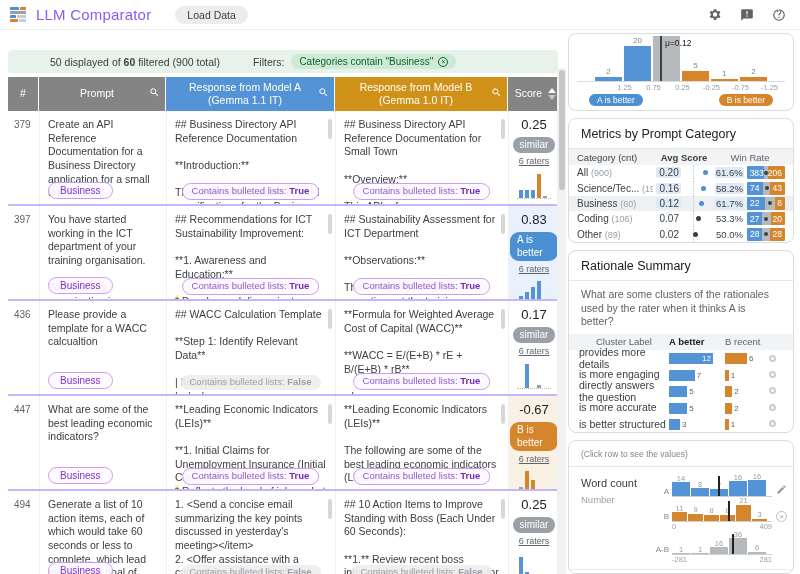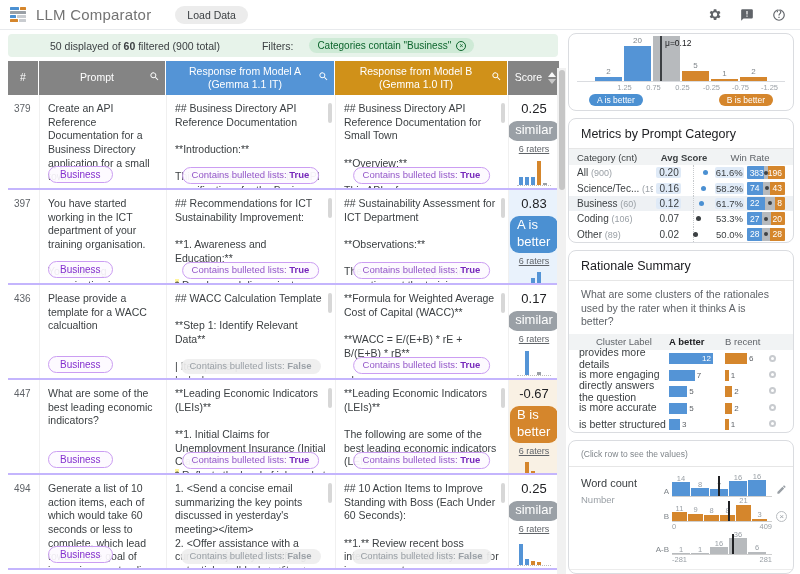--- a/index.html
+++ b/index.html
@@ -6,30 +6,30 @@
   html,body { width:800px; height:574px; overflow:hidden; background:#fff;
     font-family:"Liberation Sans", sans-serif; color:#3c4043; }
   .app { position:relative; width:800px; height:574px; }
 
   
   .topbar { height:30px; display:flex; align-items:center; gap:10px; padding:0 14px 0 10px;
     border-bottom:1px solid #e8eaed; background:#fff; }
   .logo { width:16px; height:15px; display:flex; flex-direction:column; gap:1.5px; }
   .logo div { display:flex; gap:1px; height:3px; }
   .logo i { display:block; height:100%; border-radius:0.5px; }
-  .app-title { font-size:15px; color:#737373; letter-spacing:.2px; }
+  .app-title { font-size:15px; color:#8b5cf6; letter-spacing:.2px; }
   .load-btn { margin-left:14px; background:#ececec; border:none; border-radius:11px;
     padding:3px 12px; font-size:10.5px; color:#3c4043; cursor:pointer; font-family:inherit; }
   .topbar-right { margin-left:auto; display:flex; align-items:center; gap:18px; }
   .tb-icon { cursor:pointer; display:flex; align-items:center; }
 
   
   .main { position:absolute; top:30px; left:0; width:566px; bottom:0; }
-  .filterbar { margin:4px 8px 4px 8px; height:23px; background:#e7f3ea; border-radius:4px;
-    display:flex; align-items:center; gap:16px; padding-left:42px; font-size:10.5px; color:#3c4043; }
+  .filterbar { margin:20px 8px 4px 8px; height:23px; background:#e7f3ea; border-radius:4px;
+    display:flex; align-items:center; gap:7px; padding-left:42px; font-size:10.5px; color:#3c4043; }
   .filterbar b { font-weight:bold; }
   .filters-label { margin-left:26px; }
   .filter-chip { background:#ceead6; color:#0d652d; border-radius:10px; padding:2px 8px;
     font-size:10px; display:flex; align-items:center; gap:5px; cursor:pointer; }
   .chip-close { width:10px; height:10px; border-radius:50%; border:1px solid #0d652d;
     font-size:7px; line-height:8px; text-align:center; display:block; }
 
   .table { margin-left:8px; width:549px; position:relative; }
   .thead, .row { display:grid; grid-template-columns:30px 126px 168px 172px 51px; gap:1px; }
   .th { background:#848484; color:#fff; font-size:10.5px; min-height:34px; display:flex;
@@ -57,21 +57,21 @@
   .bl-chip.true { border:1px solid #cb9df2; background:rgba(253,250,255,.95); color:#9457c9; }
   .bl-chip.true .v { color:#7627bb; font-weight:bold; }
   .bl-chip.false { background:rgba(238,238,238,.93); color:#9aa0a6; }
   .bl-chip.false .v { font-weight:bold; color:#9aa0a6; }
   .cell-scroll { position:absolute; right:2px; top:8px; width:4px; height:20px; background:#d7d7d7; border-radius:2px; }
 
   .score-cell { display:flex; flex-direction:column; align-items:center; padding:6px 1px 0;
     gap:3px; font-size:13px; color:#202124; border-left:1px solid #f0f0f0; }
   .score-cell.bg-a { background:#e9f2fc; }
   .score-cell.bg-b { background:#f9f1e4; }
-  .verdict { font-size:13px; color:#fff; border-radius:9px; padding:1.5px 7px; }
+  .verdict { font-size:10px; color:#fff; border-radius:9px; padding:1.5px 7px; }
   .verdict.similar { background:#9aa0a6; }
   .verdict.a { background:#4b90d2; }
   .verdict.b { background:#d5862c; }
   .raters { font-size:9px; color:#5f6368; text-decoration:underline; cursor:pointer; }
   .mini-hist { display:flex; align-items:flex-end; gap:2px; height:26px; margin-top:2px;
     border-bottom:1px dotted #bdbdbd; padding:0 2px; min-width:34px; }
   .mini-hist .bar { width:4px; }
   .c-a { background:#5494d6; } .c-b { background:#d5862c; } .c-n { background:#9aa0a6; } .c-x { background:transparent; width:4px; }
 
   .table-scrollbar { position:absolute; right:0; top:38px; bottom:0; width:9px; background:#f1f1f1; }
@@ -486,21 +486,21 @@
                 <i class="dot blue" style="left: 19px;"></i>
               </span>
             </span>
             <span class="c-win">
               <span class="val hl">61.6%</span>
               <span class="winbar">
                 <span class="sa" style="flex-grow: 383;">383</span>
                 <span class="sn" style="flex-grow: 343;">
                   <i></i>
                 </span>
-                <span class="sb" style="flex-grow: 174;">196</span>
+                <span class="sb" style="flex-grow: 174;">206</span>
               </span>
             </span>
           </div>
           <div class="m-row">
             <span class="c-cat"><span>Science/Tec...</span> <span class="cnt">(190)</span></span>
             <span class="c-avg">
               <span class="val hl">0.16</span>
               <span class="dotplot">
                 <i class="dot blue" style="left: 16.8px;"></i>
               </span>

